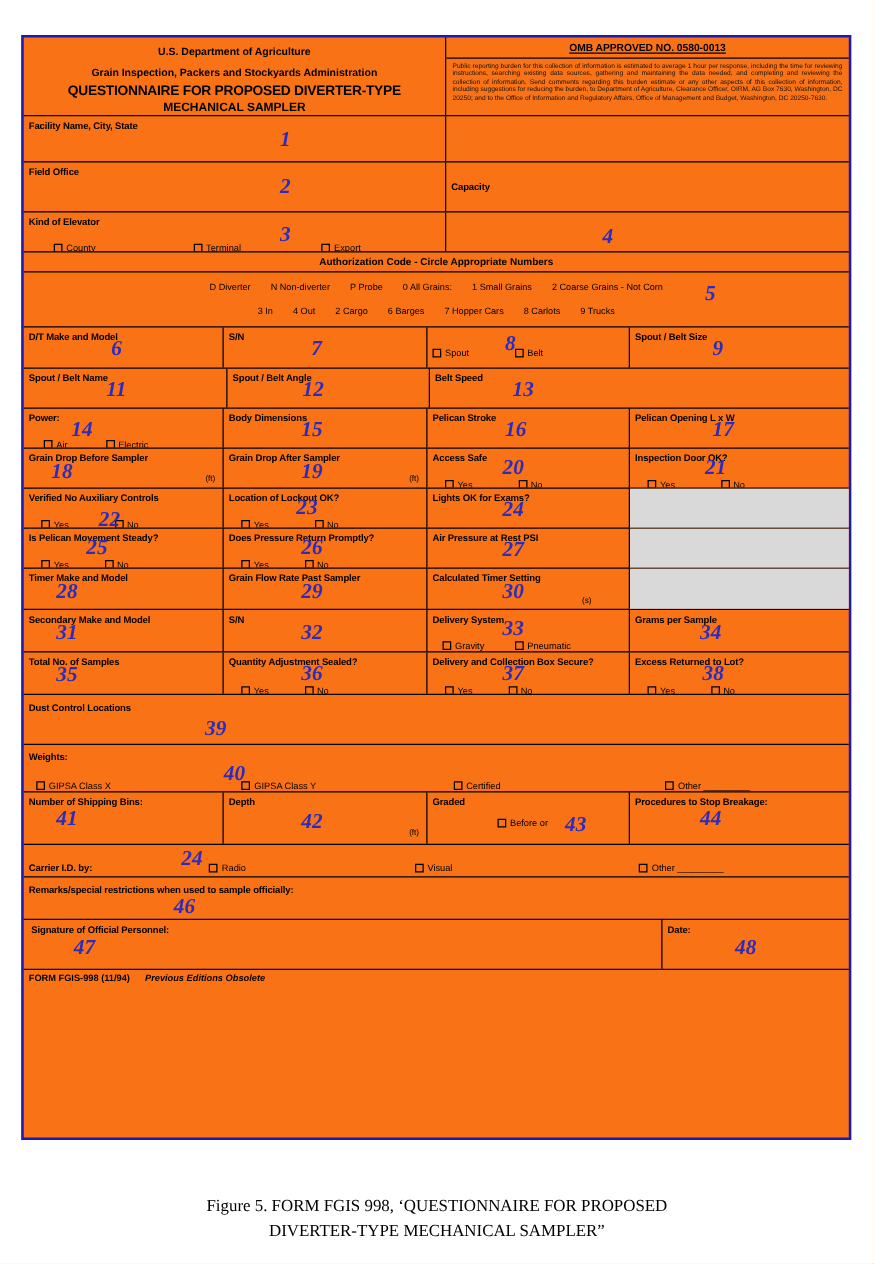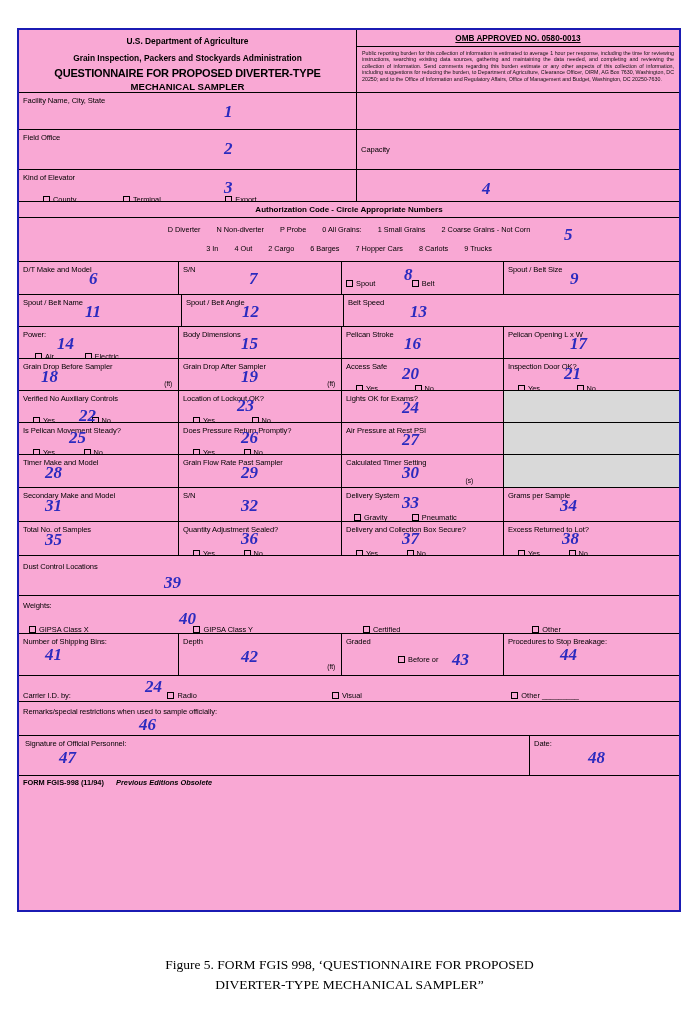--- a/index.html
+++ b/index.html
@@ -1,22 +1,22 @@
 <!DOCTYPE html>
 <html><head>
 <meta charset="utf-8">
 <style>
   html,body{margin:0;padding:0;background:#ffffff;}
   body{width:699px;height:1011px;font-family:"Liberation Sans",sans-serif;color:#000;}
   .page{position:relative;width:699px;height:1011px;}
-  .form{position:absolute;left:17px;top:28px;width:664px;height:884px;border:2px solid #1b1bb3;box-sizing:border-box;background:#f9a8d4;}
+  .form{position:absolute;left:17px;top:28px;width:664px;height:884px;border:2px solid #1b1bb3;box-sizing:border-box;background:#f97316;}
   .row{display:flex;border-bottom:1px solid #000;box-sizing:border-box;}
   .cell{position:relative;box-sizing:border-box;border-right:1px solid #000;padding:3px 4px 0 4px;overflow:hidden;}
   .cell:last-child{border-right:none;}
-  .lbl{font-size:7.6px;font-weight:normal;line-height:9px;letter-spacing:-0.1px;}
+  .lbl{font-size:7.6px;font-weight:bold;line-height:9px;letter-spacing:-0.1px;}
   .num{position:absolute;font-family:"Liberation Serif",serif;font-weight:bold;font-style:italic;color:#2b2bbf;font-size:17px;line-height:17px;}
   .cbx{display:inline-block;width:7px;height:7px;border:1.2px solid #000;vertical-align:-1px;margin-right:3px;box-sizing:border-box;}
   .opt{font-size:7.4px;display:inline-block;margin-right:10px;white-space:nowrap;}
   .grey{background:#d9d9d9;}
   
   .hdr{display:flex;border-bottom:1px solid #000;}
   .hdrL{width:338px;box-sizing:border-box;border-right:1px solid #000;}
   .hdrR{flex:1;box-sizing:border-box;}
   .ctr{text-align:center;}
   .t1{font-size:8.4px;font-weight:bold;margin-top:6px;}
@@ -68,21 +68,21 @@
       <div class="cell" style="flex:1;padding-top:15px">
         <div class="lbl">Capacity</div>
       </div>
     </div>
 
     <div class="row" style="height:32px">
       <div class="cell" style="width:338px">
         <div class="lbl">Kind of Elevator</div>
         <div style="margin-top:6px">
           <span class="opt" style="margin-left:20px"><span class="cbx"></span><span>County</span></span>
-          <span class="opt" style="margin-left:32px"><span class="cbx"></span><span>Terminal</span></span>
+          <span class="opt" style="margin-left:64px"><span class="cbx"></span><span>Terminal</span></span>
           <span class="opt" style="margin-left:50px"><span class="cbx"></span><span>Export</span></span>
         </div>
         <div class="num" style="left:205px;top:9px">3</div>
       </div>
       <div class="cell" style="flex:1;position:relative">
         <div class="num" style="left:125px;top:10px">4</div>
       </div>
     </div>
 
     <div>

